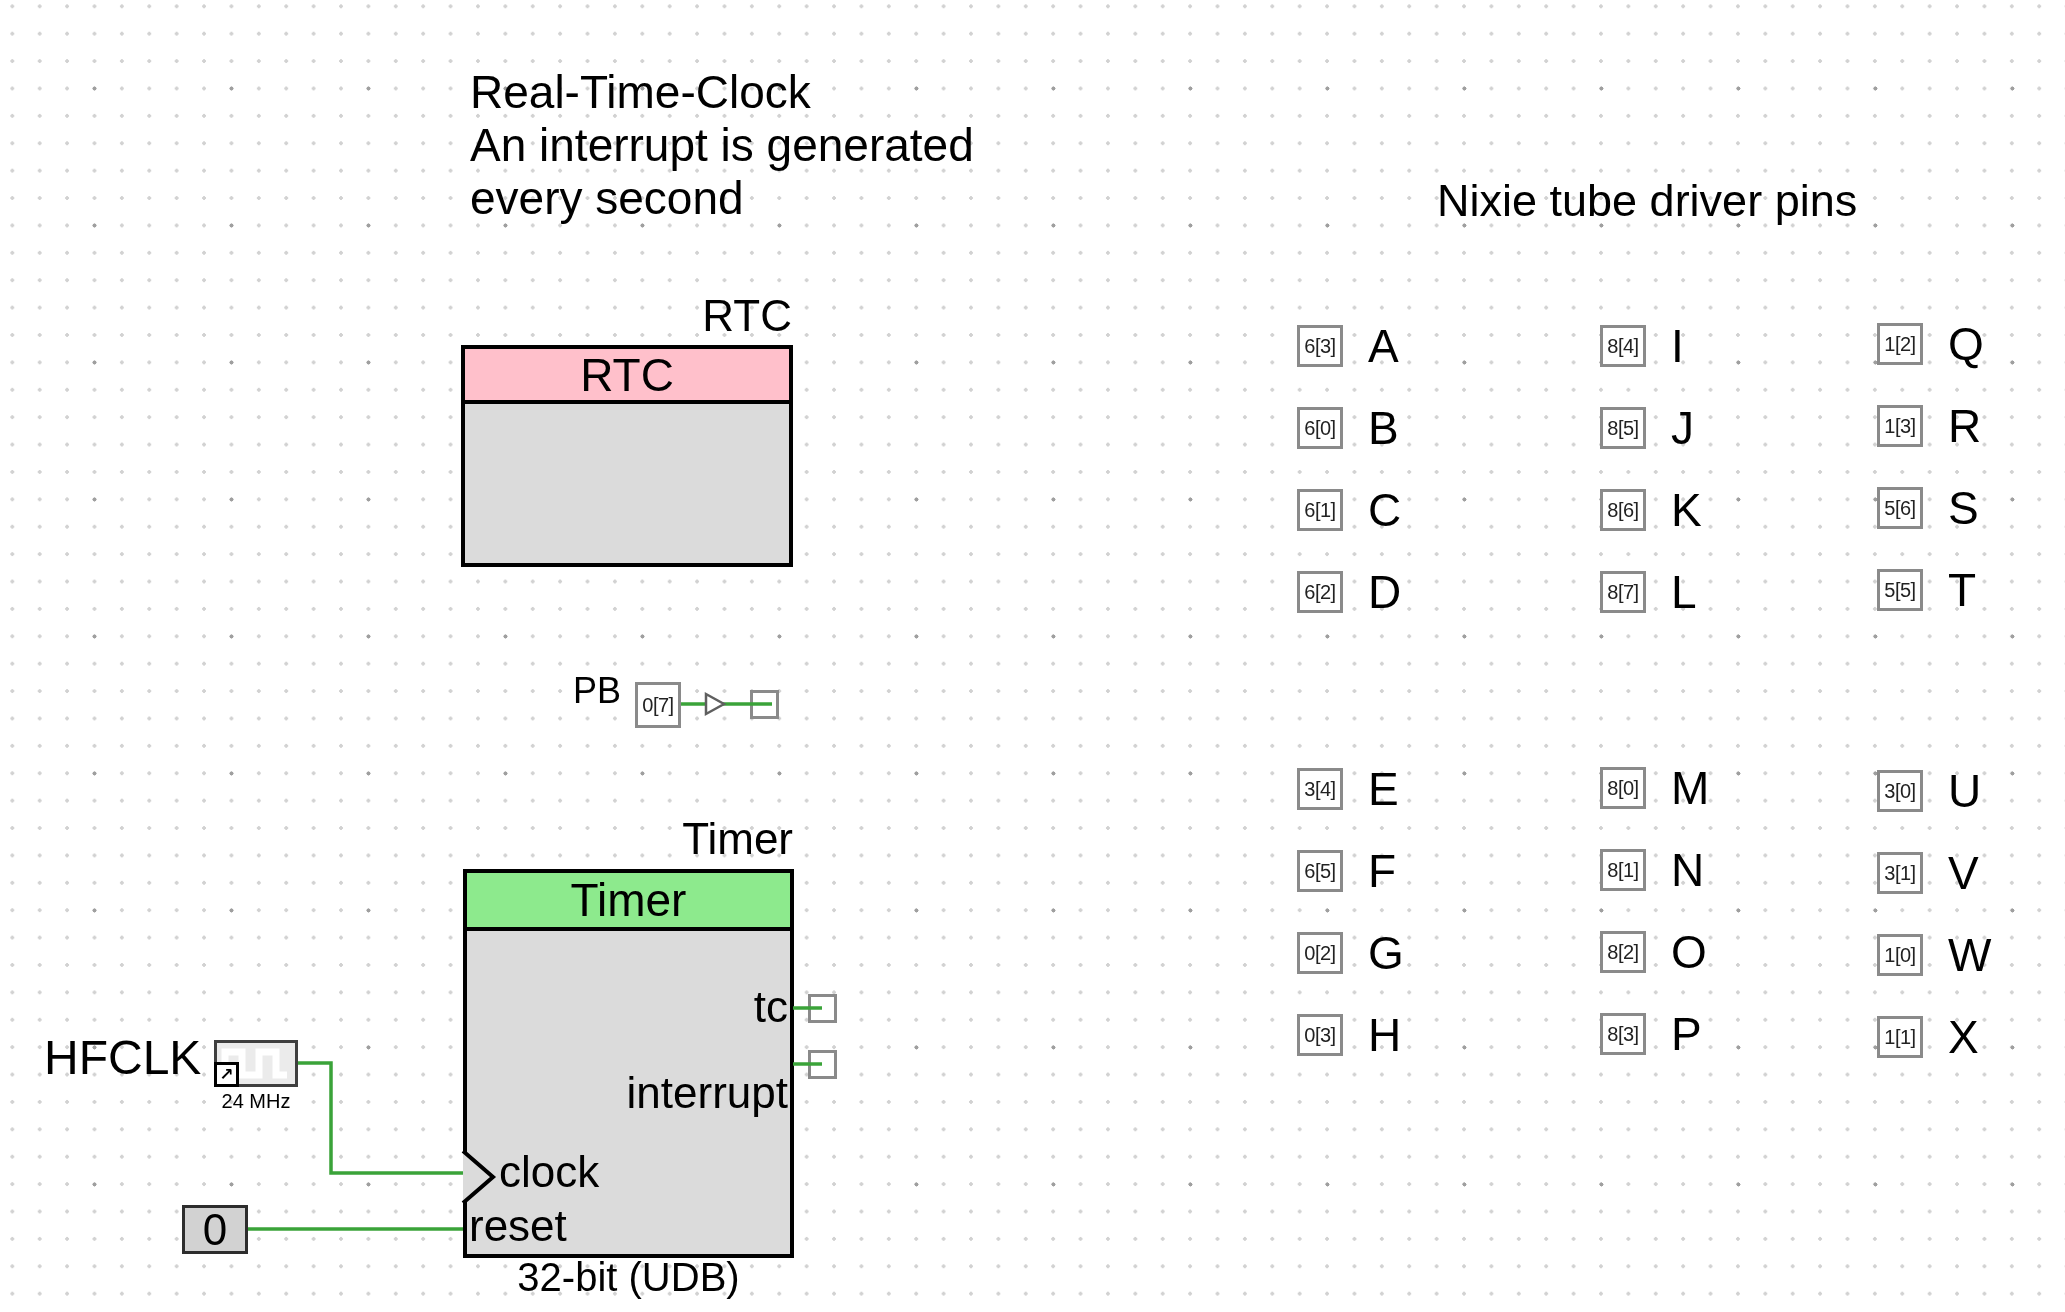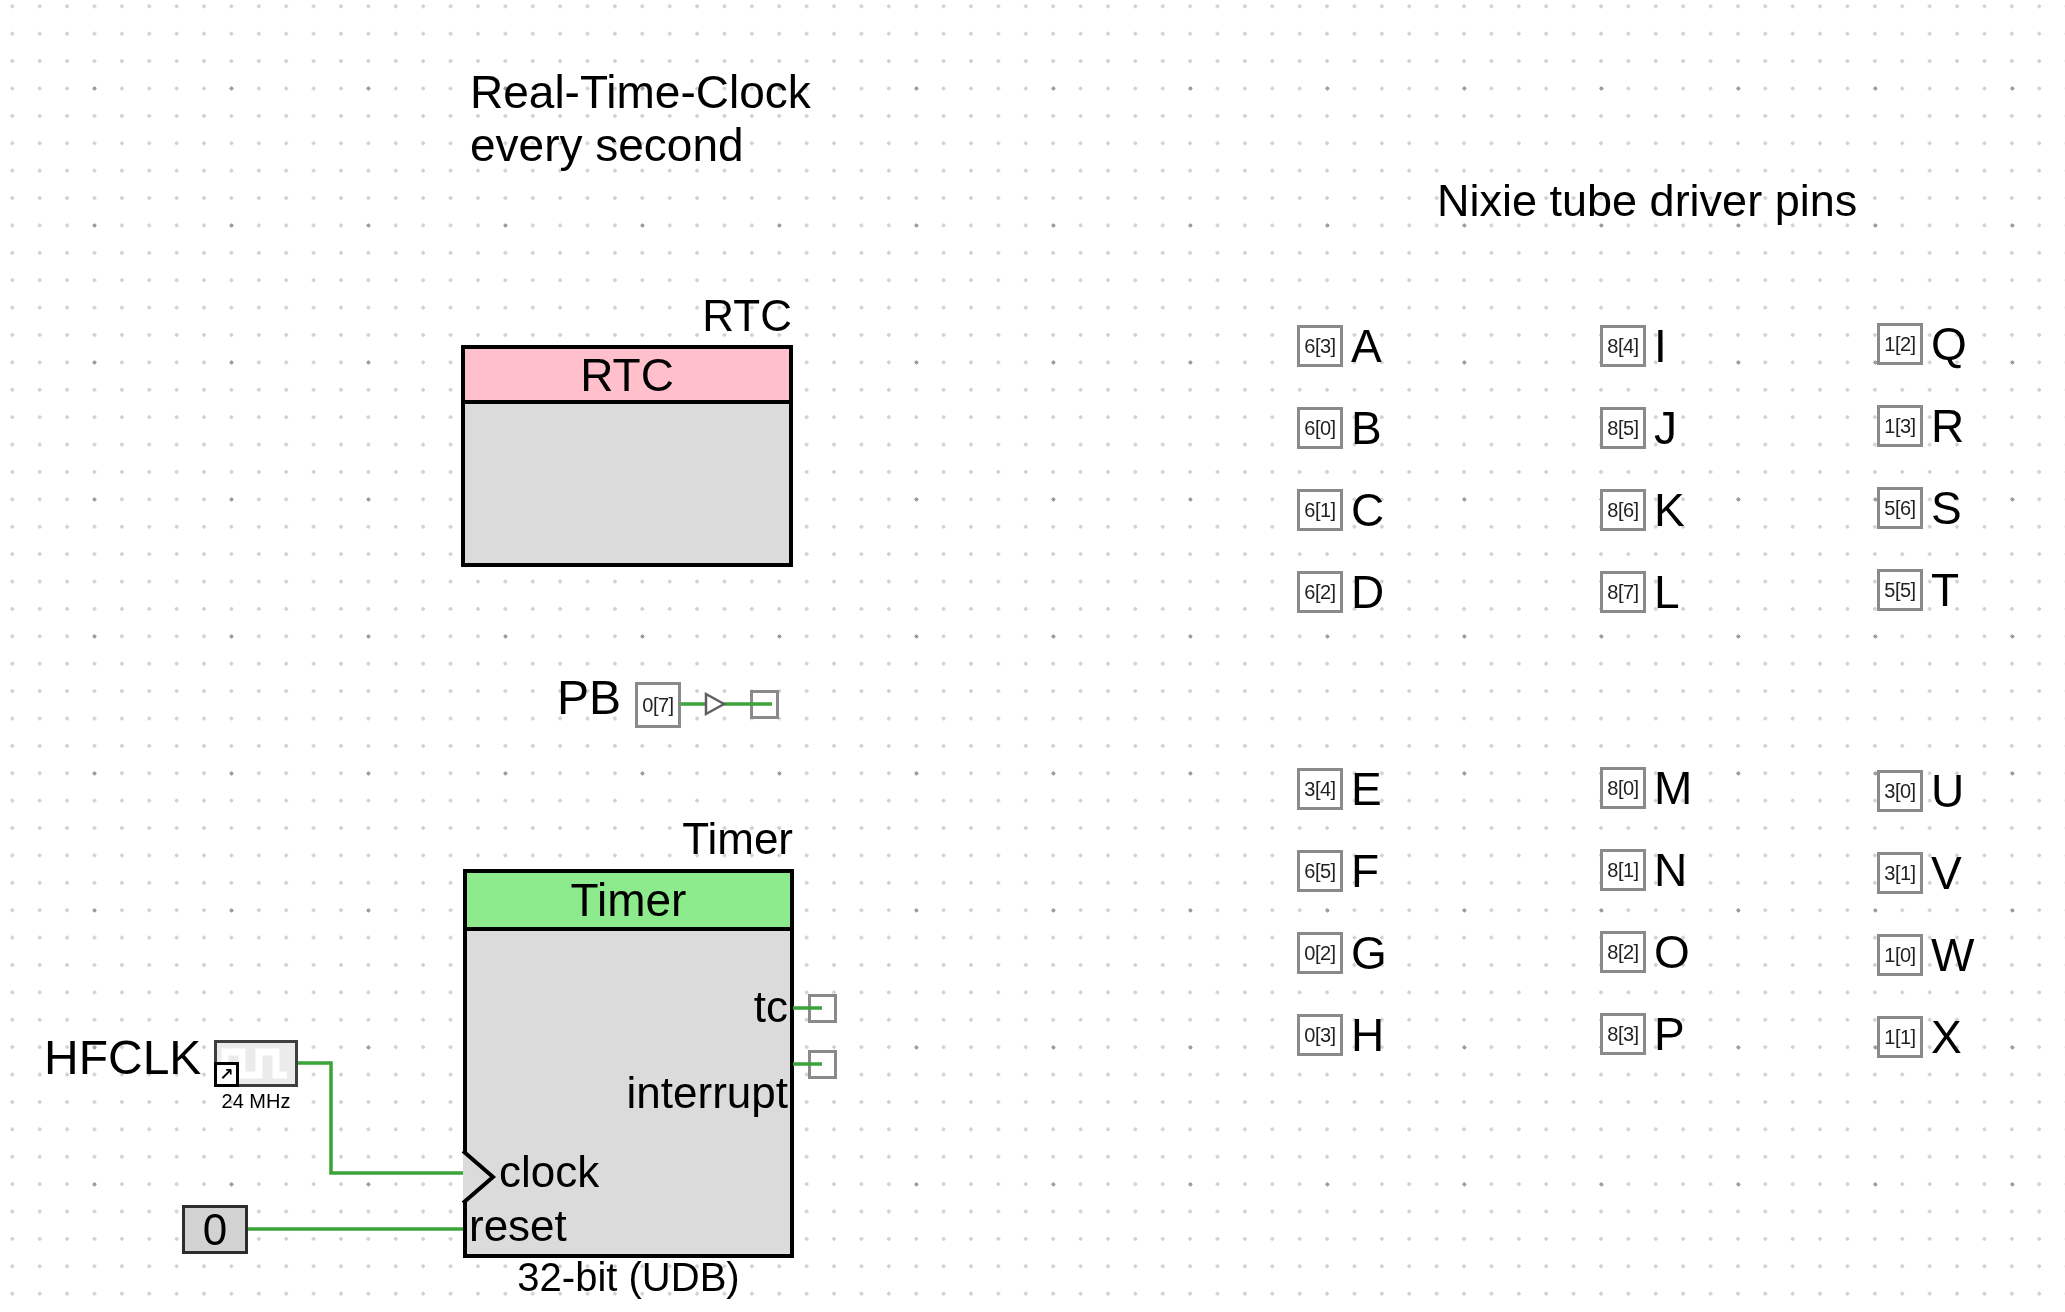--- a/index.html
+++ b/index.html
@@ -45,50 +45,51 @@
   .clock-badge{position:absolute;left:-3px;bottom:-3px;width:25px;height:25px;background:#fff;
     border:3px solid #000;box-sizing:border-box;display:flex;align-items:center;justify-content:center;
     font-size:17px;font-weight:bold;line-height:1;}
   .hfclk-freq{left:196px;top:1091px;width:120px;text-align:center;font-size:20px;}
 
   
   .zero-box{left:182px;top:1205px;width:66px;height:49px;background:#d2d2d2;border:3px solid #2d2d2d;
     box-sizing:border-box;display:flex;align-items:center;justify-content:center;font-size:44px;}
 
   
-  .pb-label{right:1444px;top:672px;font-size:48px;}
+  .pb-label{right:1444px;top:672px;font-size:36px;}
   .pb-box{left:635px;top:682px;width:46px;height:46px;background:#fff;border:3px solid #8a8a8a;
     box-sizing:border-box;display:flex;align-items:center;justify-content:center;}
   .pb-box .pinport{font-size:20px;color:#222;}
 
   
   .term{position:absolute;width:29px;height:29px;border:3px solid #8a8a8a;background:#fff;box-sizing:border-box;}
   .term-pb{left:750px;top:690px;}
   .term-tc{left:808px;top:994px;}
   .term-int{left:808px;top:1050px;}
 
   
   .pin-col{position:absolute;display:flex;flex-direction:column;gap:40px;}
   .pc1{left:1297px;top:325px;} .pc2{left:1600px;top:325px;} .pc3{left:1877px;top:323px;}
   .pc4{left:1297px;top:768px;} .pc5{left:1600px;top:767px;} .pc6{left:1877px;top:770px;text-align:center;}
-  .pin{display:flex;align-items:center;gap:8px;height:42px;}
+  .pin{display:flex;align-items:center;gap:25px;height:42px;}
   .pinbox{width:46px;height:42px;background:#fff;border:3px solid #8a8a8a;box-sizing:border-box;
     display:flex;align-items:center;justify-content:center;flex:none;}
   .pinport{font-size:20px;color:#222;letter-spacing:-0.5px;}
   .pinletter{font-size:46px;}
 
   svg.wires{position:absolute;left:0;top:0;pointer-events:none;}
 </style>
 </head>
 <body>
 
 <div class="canvas">
 
   <div class="abs txt annotation">
     <div>Real-Time-Clock</div>
+    <div>An interrupt is generated</div>
     <div>every second</div>
   </div>
 
   <div class="abs txt nixie-heading">Nixie tube driver pins</div>
 
   <div class="abs txt instance-label rtc-label">RTC</div>
   <div class="block rtc-block">
     <div class="block-header">RTC</div>
   </div>
 

